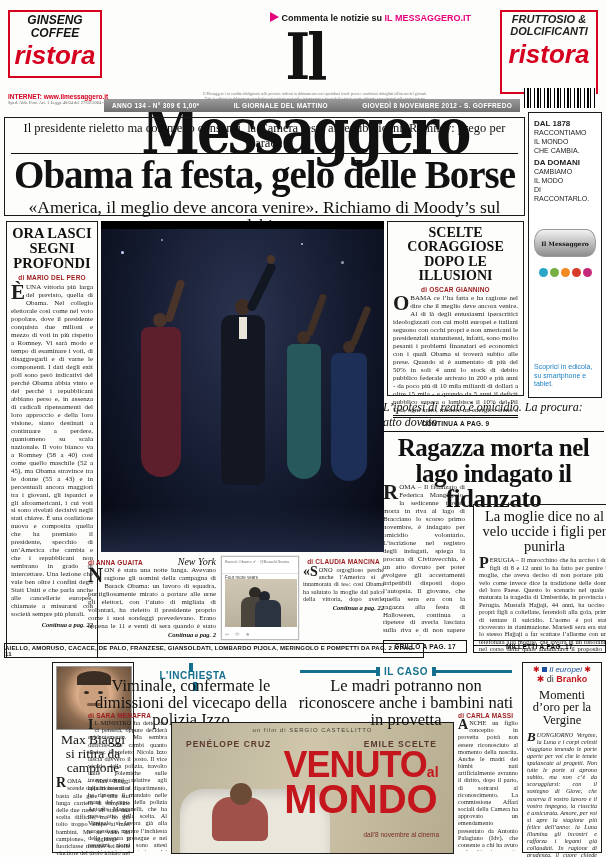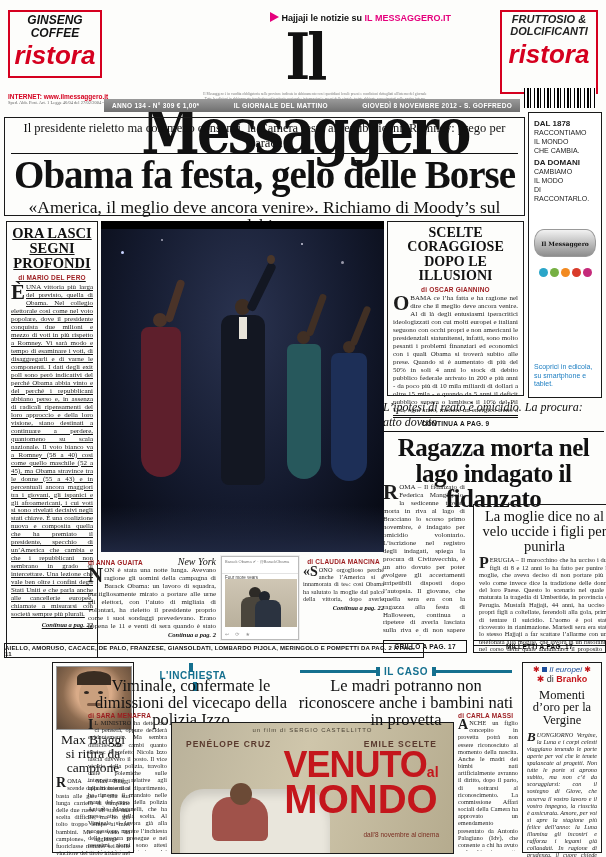--- a/index.html
+++ b/index.html
@@ -40,21 +40,21 @@
   <div class="abs" style="left:500px;top:10px;width:98px;height:84px;border:2px solid #d5001f;padding:2px 3px;text-align:center;">
     <div style="font-family:'Liberation Sans',sans-serif;font-weight:bold;font-style:italic;font-size:11px;line-height:1.05;color:#222;">
       <div>FRUTTOSIO &amp;</div>
       <div>DOLCIFICANTI</div>
     </div>
     <div class="ristora" style="font-size:26px;line-height:1;margin-top:4px;">ristora</div>
   </div>
 
   <div class="abs" style="left:270px;top:12px;width:240px;height:14px;font-family:'Liberation Sans',sans-serif;font-size:9px;font-weight:bold;white-space:nowrap;">
     <span style="display:inline-block;width:0;height:0;border-left:9px solid #e5007d;border-top:5px solid transparent;border-bottom:5px solid transparent;vertical-align:-1px;"></span>
-    <span>Hajjaji le notizie su</span>
+    <span>Commenta le notizie su</span>
     <span style="color:#e5007d;">IL MESSAGGERO.IT</span>
   </div>
 
   <div class="abs" style="left:105px;top:20px;width:400px;height:72px;text-align:center;">
     <span style="font-family:'DejaVu Serif',serif;font-weight:900;font-size:56px;letter-spacing:-3px;display:inline-block;transform:scaleY(1.12) scaleX(.94);transform-origin:center top;">Il Messaggero</span>
   </div>
 
   <div class="abs" style="left:150px;top:92px;width:330px;height:16px;font-size:3.6px;color:#777;text-align:center;line-height:1.3;">
     <div>Il Messaggero è in vendita obbligatoria nelle province indicate in abbinamento con i quotidiani locali: prezzi e condizioni dettagliati all'interno del giornale</div>
     <div>Tutte le edizioni in abbinamento facoltativo sul territorio nazionale: informazioni e prezzi delle singole testate abbinate sono riportati nelle pagine interne</div>
@@ -92,21 +92,21 @@
     </div>
     <div style="margin-top:26px;height:26px;background:linear-gradient(#f2f2f2,#c9c9c9 40%,#8d8d8d);border-radius:10px/12px;border:1px solid #999;display:flex;align-items:center;justify-content:center;">
       <span style="font-family:'DejaVu Serif',serif;font-weight:bold;font-size:6px;">Il Messaggero</span>
     </div>
     <div style="text-align:center;margin-top:6px;">
       <span class="dot" style="background: rgb(43, 166, 201);"></span><span class="dot" style="background: rgb(118, 176, 67);"></span><span class="dot" style="background: rgb(242, 138, 33);"></span><span class="dot" style="background: rgb(217, 59, 43);"></span><span class="dot" style="background: rgb(197, 42, 122);"></span>
     </div>
     <div style="position:absolute;left:5px;bottom:8px;width:64px;font-size:7px;line-height:1.25;color:#1e7fc2;">Scoprici in edicola, su smartphone e tablet.</div>
   </div>
 
-  <div class="abs box" style="left:6px;top:221px;width:92px;height:437px;padding:4px 4px;text-decoration:underline;">
+  <div class="abs box" style="left:6px;top:221px;width:92px;height:437px;padding:4px 4px;">
     <div class="headline-serif" style="font-size:14.5px;">ORA LASCI SEGNI PROFONDI</div>
     <div class="byline" style="margin:4px 0 3px;">di MARIO DEL PERO</div>
     <div class="jtext">
       <span class="dropcap">È</span><span>UNA vittoria più larga del previsto, quella di Obama. Nel collegio elettorale così come nel voto popolare, dove il presidente conquista due milioni e mezzo di voti in più rispetto a Romney. Vi sarà modo e tempo di esaminare i voti, di disaggregarli e di varne le componenti. I dati degli exit poll sono però indicativi del perché Obama abbia vinto e del perché i repubblicani abbiano perso e, in assenza di radicali ripensamenti del loro approccio e della loro visione, siano destinati a continuare a perdere, quantomeno su scala nazionale. Il voto bianco va a Romney (58 a 40) così come quello maschile (52 a 45), ma Obama stravince tra le donne (55 a 43) e in percentuali ancora maggiori tra i giovani, gli ispanici e gli afroamericani, i cui voti si sono rivelati decisivi negli stati chiave. È una coalizione nuova e composita quella che ha premiato il presidente, specchio di un’America che cambia e che i repubblicani non sembrano in grado di intercettare. Una lezione che vale ben oltre i confini degli Stati Uniti e che parla anche alle cancellerie europee, chiamate a misurarsi con società sempre più plurali.</span>
     </div>
     <div class="continua">Continua a pag. 22</div>
   </div>
 
   <div class="abs" style="left:101px;top:221px;width:283px;height:331px;background:radial-gradient(ellipse at 50% 30%,#2a3350 0%,#141a2e 55%,#05070f 100%);overflow:hidden;">
     <div style="position:absolute;left:0;top:0;width:100%;height:8px;background:#000;"></div>

